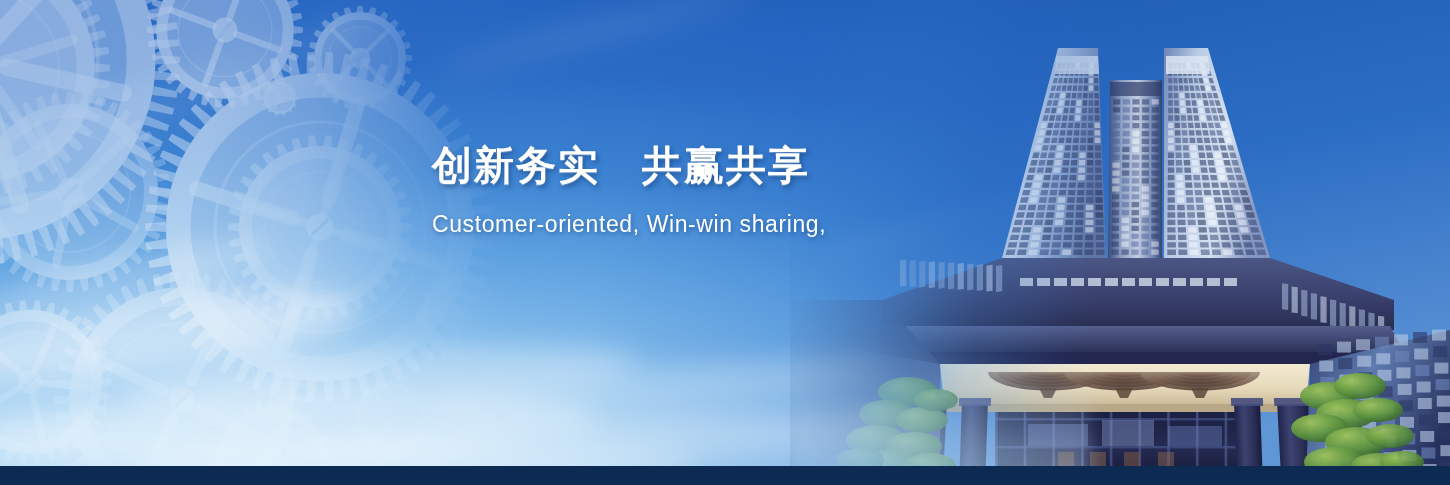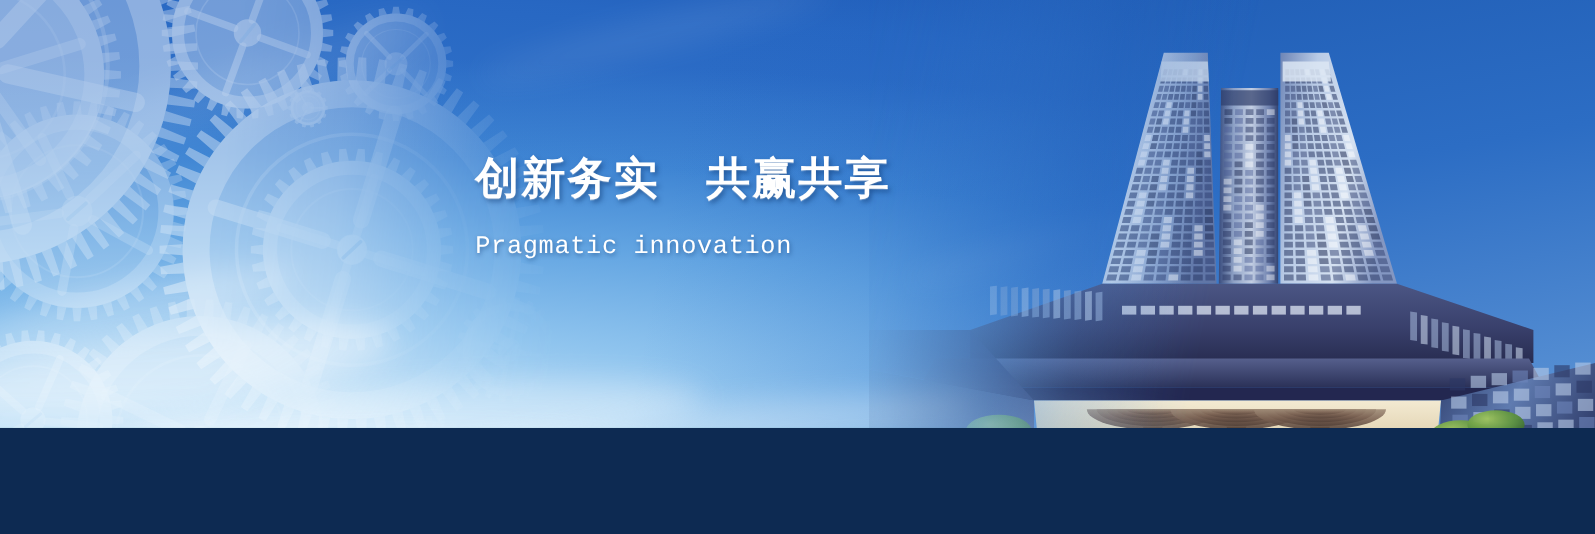--- a/index.html
+++ b/index.html
@@ -1,23 +1,23 @@
 <!DOCTYPE html>
 <html><head>
 <meta charset="utf-8">
 <title>Corporate Banner</title>
 <style>
   html,body{margin:0;padding:0;background:#0d2a52;}
   *{box-sizing:border-box;}
   #banner{
     position:relative;
-    width:1450px;height:389px;
+    width:1450px;height:466px;
     overflow:hidden;
-    font-family:Liberation Mono, monospace;
-    background:#0f766e;
+    font-family:Liberation Sans, sans-serif;
+    background:#000000;
   }
 
   
   .sky-base{
     position:absolute;inset:0;
     background:
       radial-gradient(120% 95% at 14% 108%, #d8ecfb 0%, #b7dcf6 16%, #8fc4ee 34%, #63a5e2 56%, #3f85d3 76%, #2d6dc6 100%);
   }
   .sky-top-shade{
     position:absolute;inset:0;
@@ -1121,17 +1121,17 @@
           <ellipse cx="612" cy="462" rx="22" ry="11" fill="url(#treeG)" opacity="0.88"></ellipse>
         </g>
     </svg>
     <div class="photo-blue-wash"></div>
     <div class="photo-bottom-haze"></div>
   </div>
 
   <div id="copy">
     <p class="cn cn1">创新务实　共赢共享</p>
     <div class="en-wrap">
-      <p class="en">Pragmatic innovation</p>
+      <p class="en">Customer-oriented, Win-win sharing,</p>
     </div>
   </div>
 
 </div>
 
 </body></html>

